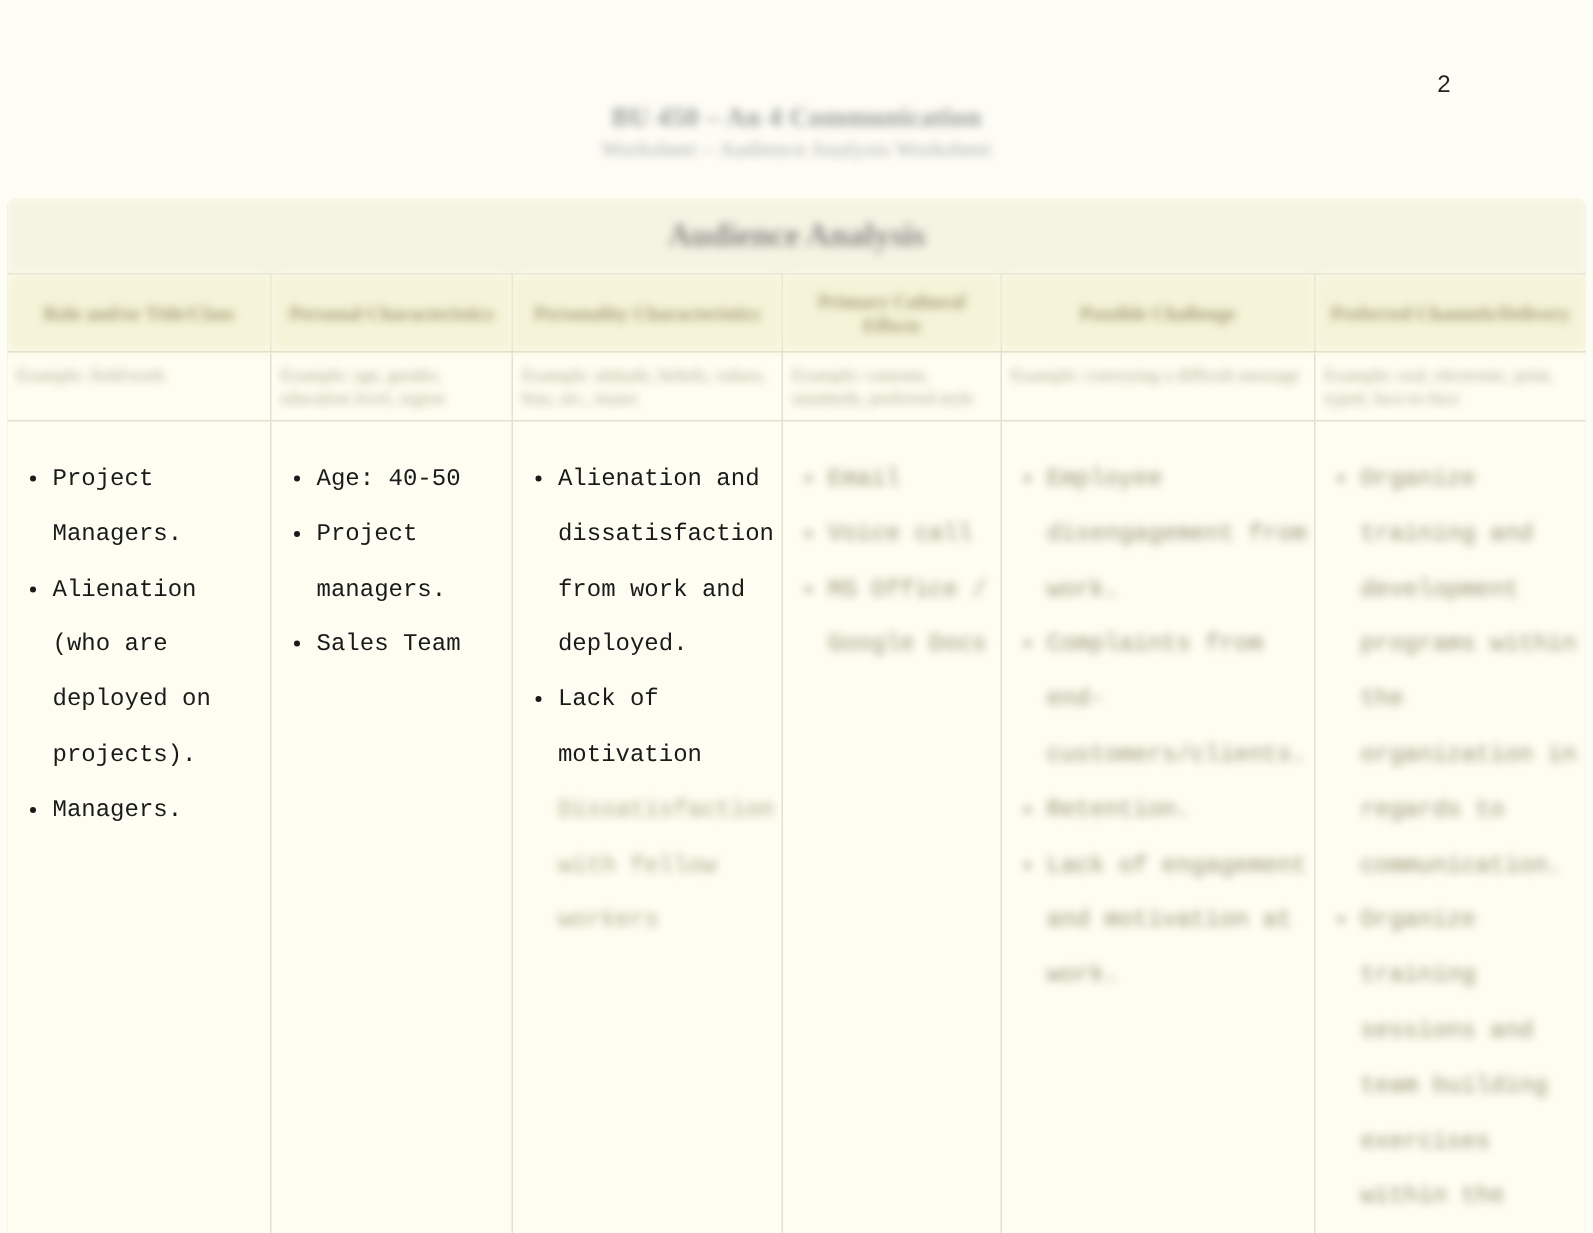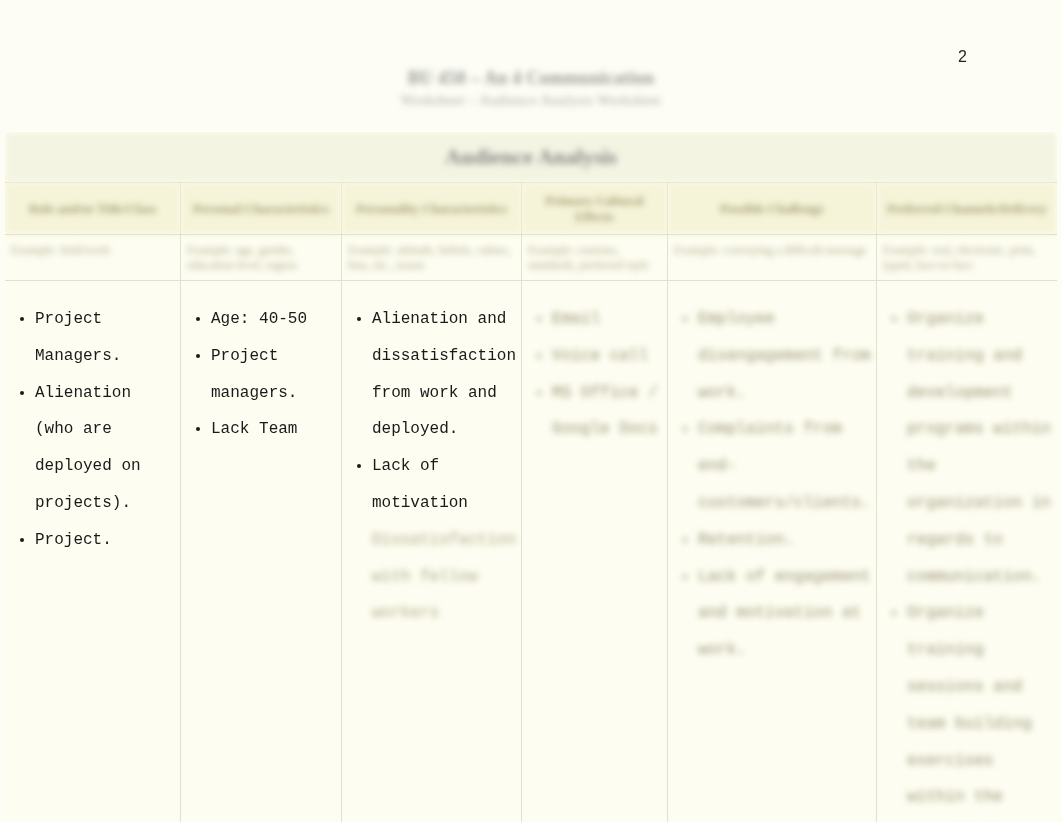--- a/index.html
+++ b/index.html
@@ -144,28 +144,28 @@
       <td class="c3">Example: attitude, beliefs, values, bias, etc., issues</td>
       <td class="c4">Example: customs, standards, preferred style</td>
       <td class="c5">Example: conveying a difficult message</td>
       <td class="c6">Example: oral, electronic, print, typed, face-to-face</td>
     </tr>
     <tr class="content-row">
       <td class="c1">
         <ul>
           <li class="clear-text">Project Managers.</li>
           <li class="clear-text">Alienation (who are deployed on projects).</li>
-          <li class="clear-text">Project.</li>
+          <li class="clear-text">Managers.</li>
         </ul>
       </td>
       <td class="c2">
         <ul>
           <li class="clear-text">Age: 40-50</li>
           <li class="clear-text">Project managers.</li>
-          <li class="clear-text">Lack Team</li>
+          <li class="clear-text">Sales Team</li>
         </ul>
       </td>
       <td class="c3">
         <ul>
           <li class="clear-text">Alienation and dissatisfaction from work and deployed.</li>
           <li class="clear-text">
             <span>Lack of motivation</span>
             <div class="blurred">Dissatisfaction with fellow workers</div>
           </li>
         </ul>

